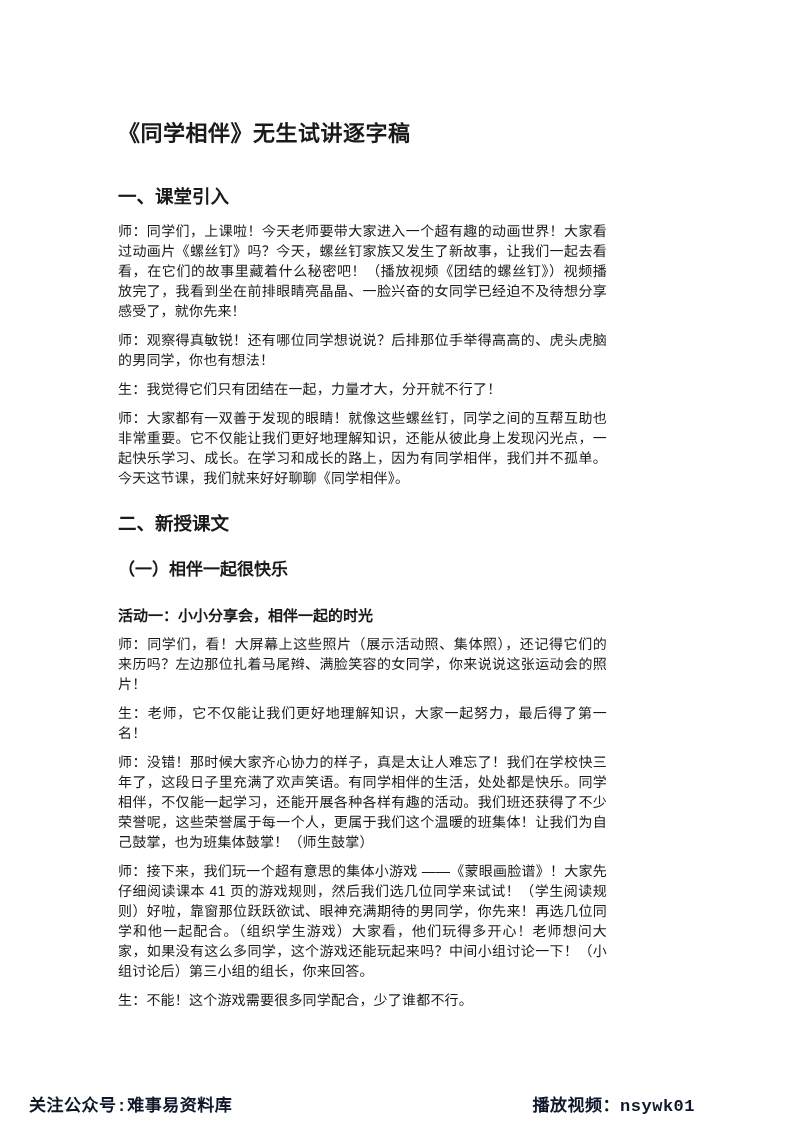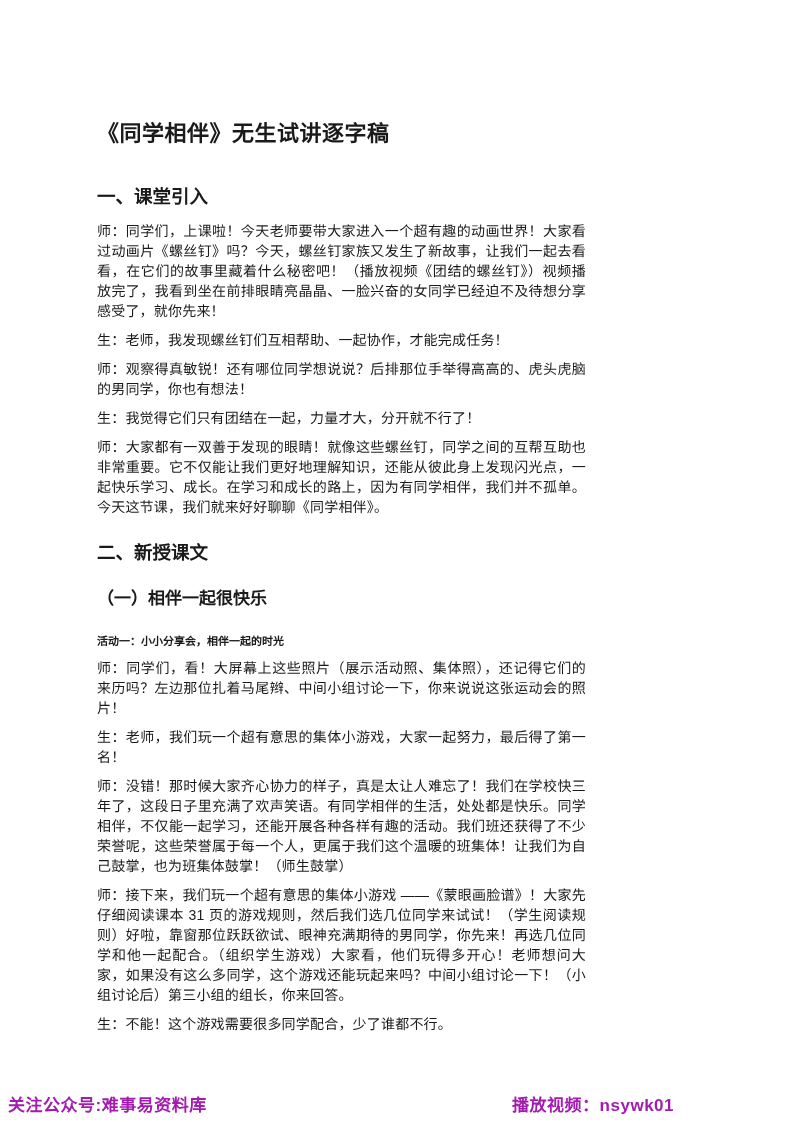--- a/index.html
+++ b/index.html
@@ -7,20 +7,21 @@
   body {
     font-family: "Liberation Sans", "DejaVu Sans", sans-serif;
     color: #1a1a1a;
   }
   .page {
     position: relative;
     width: 682px;
     height: 1122px;
     background: #ffffff;
     overflow: hidden;
+    margin-left: 21px;
   }
   .content {
     padding: 120px 96px 0 97px;
   }
   h1.doc-title {
     font-size: 22px;
     font-weight: bold;
     line-height: 1.3;
     letter-spacing: 0.5px;
     margin: 0 0 36px 0;
@@ -32,25 +33,24 @@
     margin: 24px 0 12px 0;
   }
   h3.sub-heading {
     font-size: 17px;
     font-weight: bold;
     line-height: 1.3;
     margin: 24px 0 0 0;
     font-family: Liberation Mono, monospace;
   }
   h4.activity-heading {
-    font-size: 11px;
+    font-size: 15px;
     font-weight: bold;
     line-height: 1.3;
     margin: 24px 0 9px 0;
-    font-family: Liberation Mono, monospace;
   }
   p.para {
     font-size: 14px;
     line-height: 20px;
     text-align: justify;
     margin: 4px 0 9px 0;
     letter-spacing: 0.2px;
   }
   .footer-banner {
     position: absolute;
@@ -70,36 +70,35 @@
 <body>
 
 <div class="page">
   <div class="content">
 
     <h1 class="doc-title">《同学相伴》无生试讲逐字稿</h1>
 
     <h2 class="sec-heading">一、课堂引入</h2>
 
     <p class="para">师：同学们，上课啦！今天老师要带大家进入一个超有趣的动画世界！大家看过动画片《螺丝钉》吗？今天，螺丝钉家族又发生了新故事，让我们一起去看看，在它们的故事里藏着什么秘密吧！（播放视频《团结的螺丝钉》）视频播放完了，我看到坐在前排眼睛亮晶晶、一脸兴奋的女同学已经迫不及待想分享感受了，就你先来！</p>
-    <p class="para">生：老师，我发现螺丝钉们互相帮助、一起协作，才能完成任务！</p>
     <p class="para">师：观察得真敏锐！还有哪位同学想说说？后排那位手举得高高的、虎头虎脑的男同学，你也有想法！</p>
     <p class="para">生：我觉得它们只有团结在一起，力量才大，分开就不行了！</p>
     <p class="para">师：大家都有一双善于发现的眼睛！就像这些螺丝钉，同学之间的互帮互助也非常重要。它不仅能让我们更好地理解知识，还能从彼此身上发现闪光点，一起快乐学习、成长。在学习和成长的路上，因为有同学相伴，我们并不孤单。今天这节课，我们就来好好聊聊《同学相伴》。</p>
 
     <h2 class="sec-heading">二、新授课文</h2>
 
     <h3 class="sub-heading">（一）相伴一起很快乐</h3>
 
     <h4 class="activity-heading">活动一：小小分享会，相伴一起的时光</h4>
 
-    <p class="para">师：同学们，看！大屏幕上这些照片（展示活动照、集体照），还记得它们的来历吗？左边那位扎着马尾辫、中间小组讨论一下，你来说说这张运动会的照片！</p>
-    <p class="para">生：老师，我们玩一个超有意思的集体小游戏，大家一起努力，最后得了第一名！</p>
+    <p class="para">师：同学们，看！大屏幕上这些照片（展示活动照、集体照），还记得它们的来历吗？左边那位扎着马尾辫、满脸笑容的女同学，你来说说这张运动会的照片！</p>
+    <p class="para">生：老师，它不仅能让我们更好地理解知识，大家一起努力，最后得了第一名！</p>
     <p class="para">师：没错！那时候大家齐心协力的样子，真是太让人难忘了！我们在学校快三年了，这段日子里充满了欢声笑语。有同学相伴的生活，处处都是快乐。同学相伴，不仅能一起学习，还能开展各种各样有趣的活动。我们班还获得了不少荣誉呢，这些荣誉属于每一个人，更属于我们这个温暖的班集体！让我们为自己鼓掌，也为班集体鼓掌！（师生鼓掌）</p>
-    <p class="para">师：接下来，我们玩一个超有意思的集体小游戏 ——《蒙眼画脸谱》！大家先仔细阅读课本 31 页的游戏规则，然后我们选几位同学来试试！（学生阅读规则）好啦，靠窗那位跃跃欲试、眼神充满期待的男同学，你先来！再选几位同学和他一起配合。（组织学生游戏）大家看，他们玩得多开心！老师想问大家，如果没有这么多同学，这个游戏还能玩起来吗？中间小组讨论一下！（小组讨论后）第三小组的组长，你来回答。</p>
+    <p class="para">师：接下来，我们玩一个超有意思的集体小游戏 ——《蒙眼画脸谱》！大家先仔细阅读课本 41 页的游戏规则，然后我们选几位同学来试试！（学生阅读规则）好啦，靠窗那位跃跃欲试、眼神充满期待的男同学，你先来！再选几位同学和他一起配合。（组织学生游戏）大家看，他们玩得多开心！老师想问大家，如果没有这么多同学，这个游戏还能玩起来吗？中间小组讨论一下！（小组讨论后）第三小组的组长，你来回答。</p>
     <p class="para">生：不能！这个游戏需要很多同学配合，少了谁都不行。</p>
 
   </div>
 
-  <div class="footer-banner" style="color: #a21caf;">
+  <div class="footer-banner" style="color: #0f172a; font-family: Liberation Mono, monospace;">
     <span>关注公众号:难事易资料库</span>
     <span>播放视频：nsywk01</span>
   </div>
 </div>
 
 </body></html>

